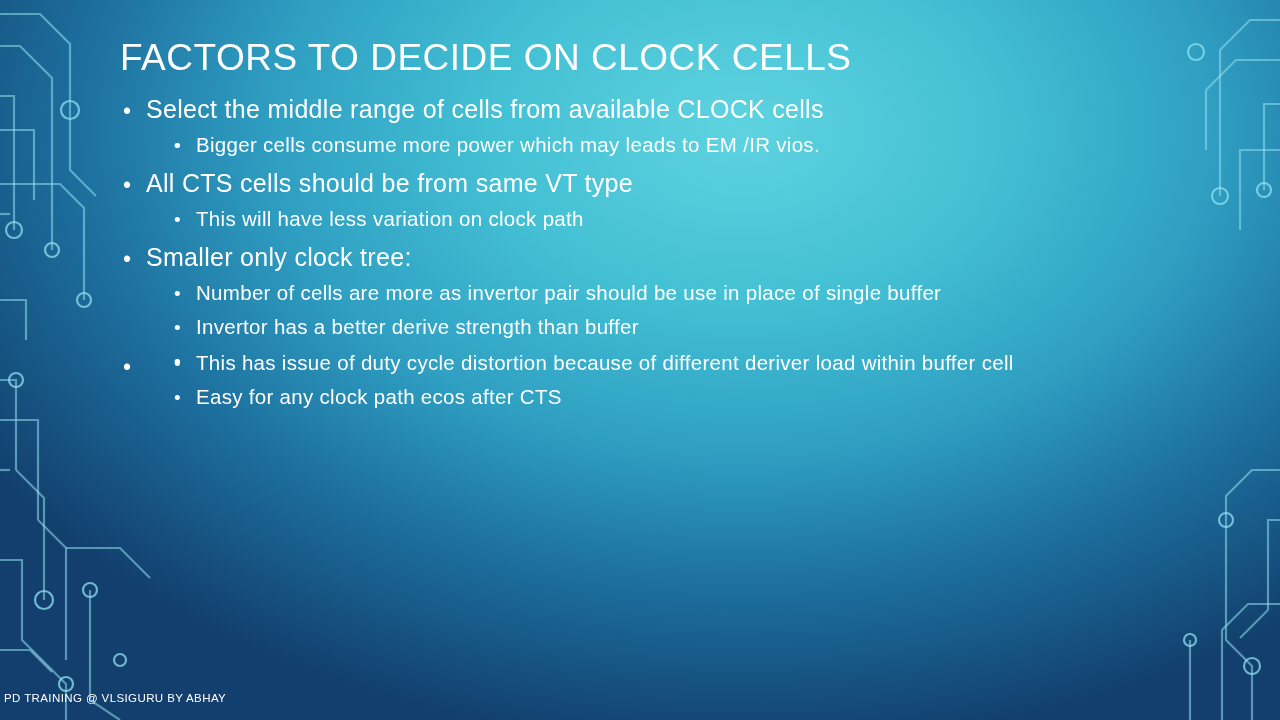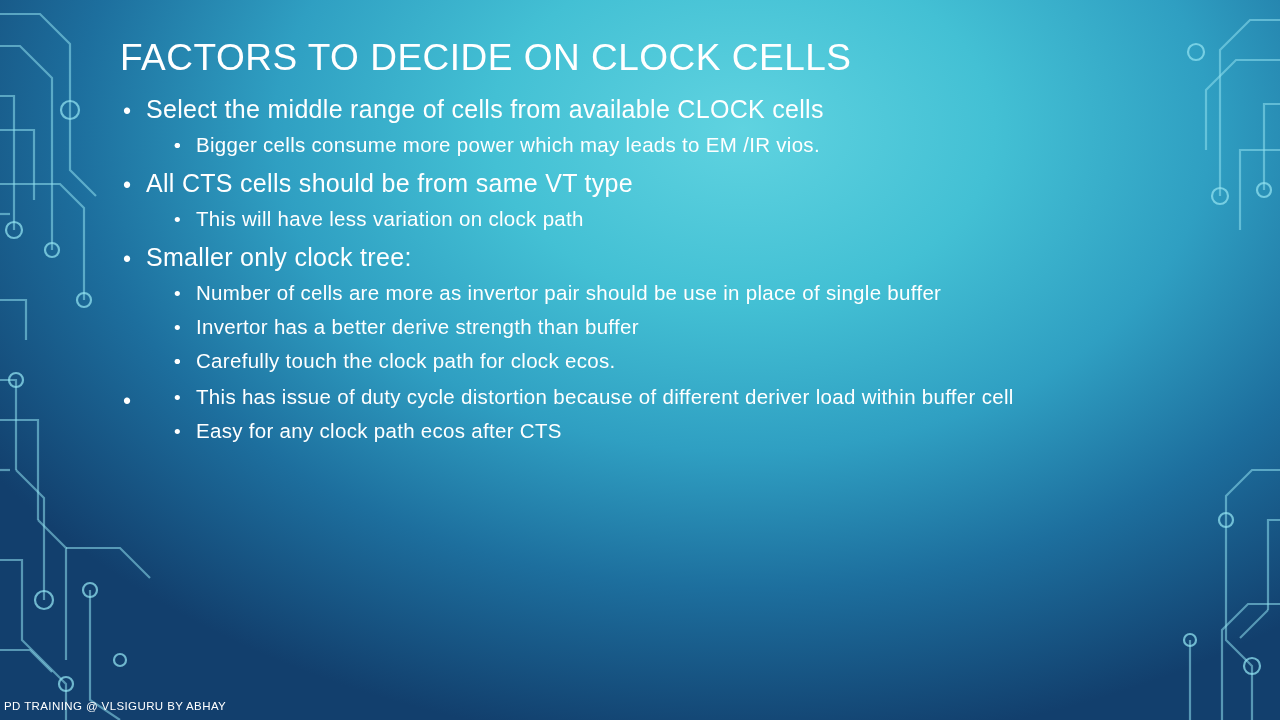--- a/index.html
+++ b/index.html
@@ -78,21 +78,21 @@
     position: absolute;
     left: 56px;
     top: 1px;
     font-size: 19px;
     line-height: 26px;
     color: #ffffff;
   }
   .footer {
     position: absolute;
     left: 4px;
-    bottom: 8px;
+    bottom: 16px;
     font-size: 11.5px;
     letter-spacing: 0.4px;
     color: #ffffff;
     text-transform: uppercase;
   }
   .group { margin-bottom: 4px; }
 </style>
 </head>
 <body>
 
@@ -191,21 +191,20 @@
       </div>
       <div class="lvl2">
         <span class="bullet">•</span>
         <span>Invertor has a better derive strength than buffer</span>
       </div>
       <div class="lvl2">
         <span class="bullet">•</span>
       </div>
       <div class="lvl2">
         <span class="bullet">•</span>
-        <span>Carefully touch the clock path for clock ecos.</span>
       </div>
     </div>
 
     <div class="group">
       <div class="lvl1">
         <span class="bullet">•</span>
       </div>
       <div class="lvl2">
         <span class="bullet">•</span>
         <span>This has issue of duty cycle distortion because of different deriver load within buffer cell</span>

